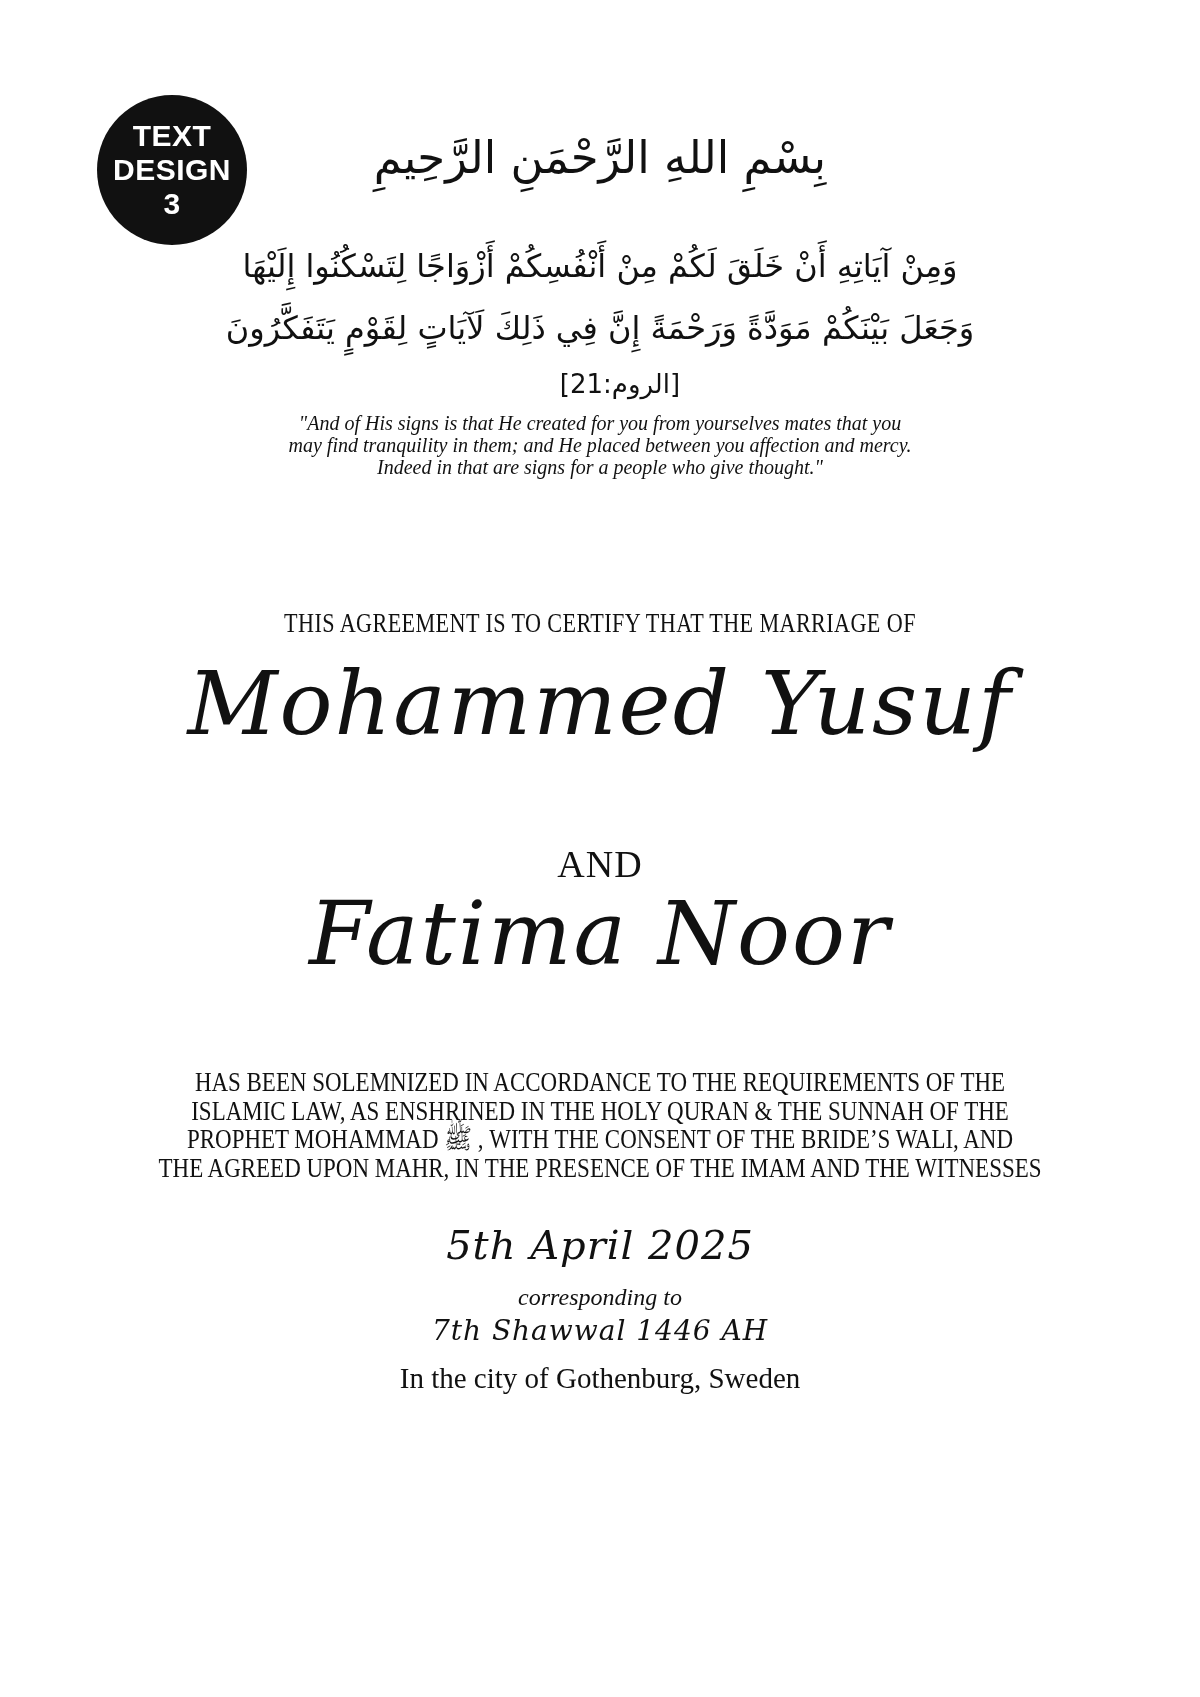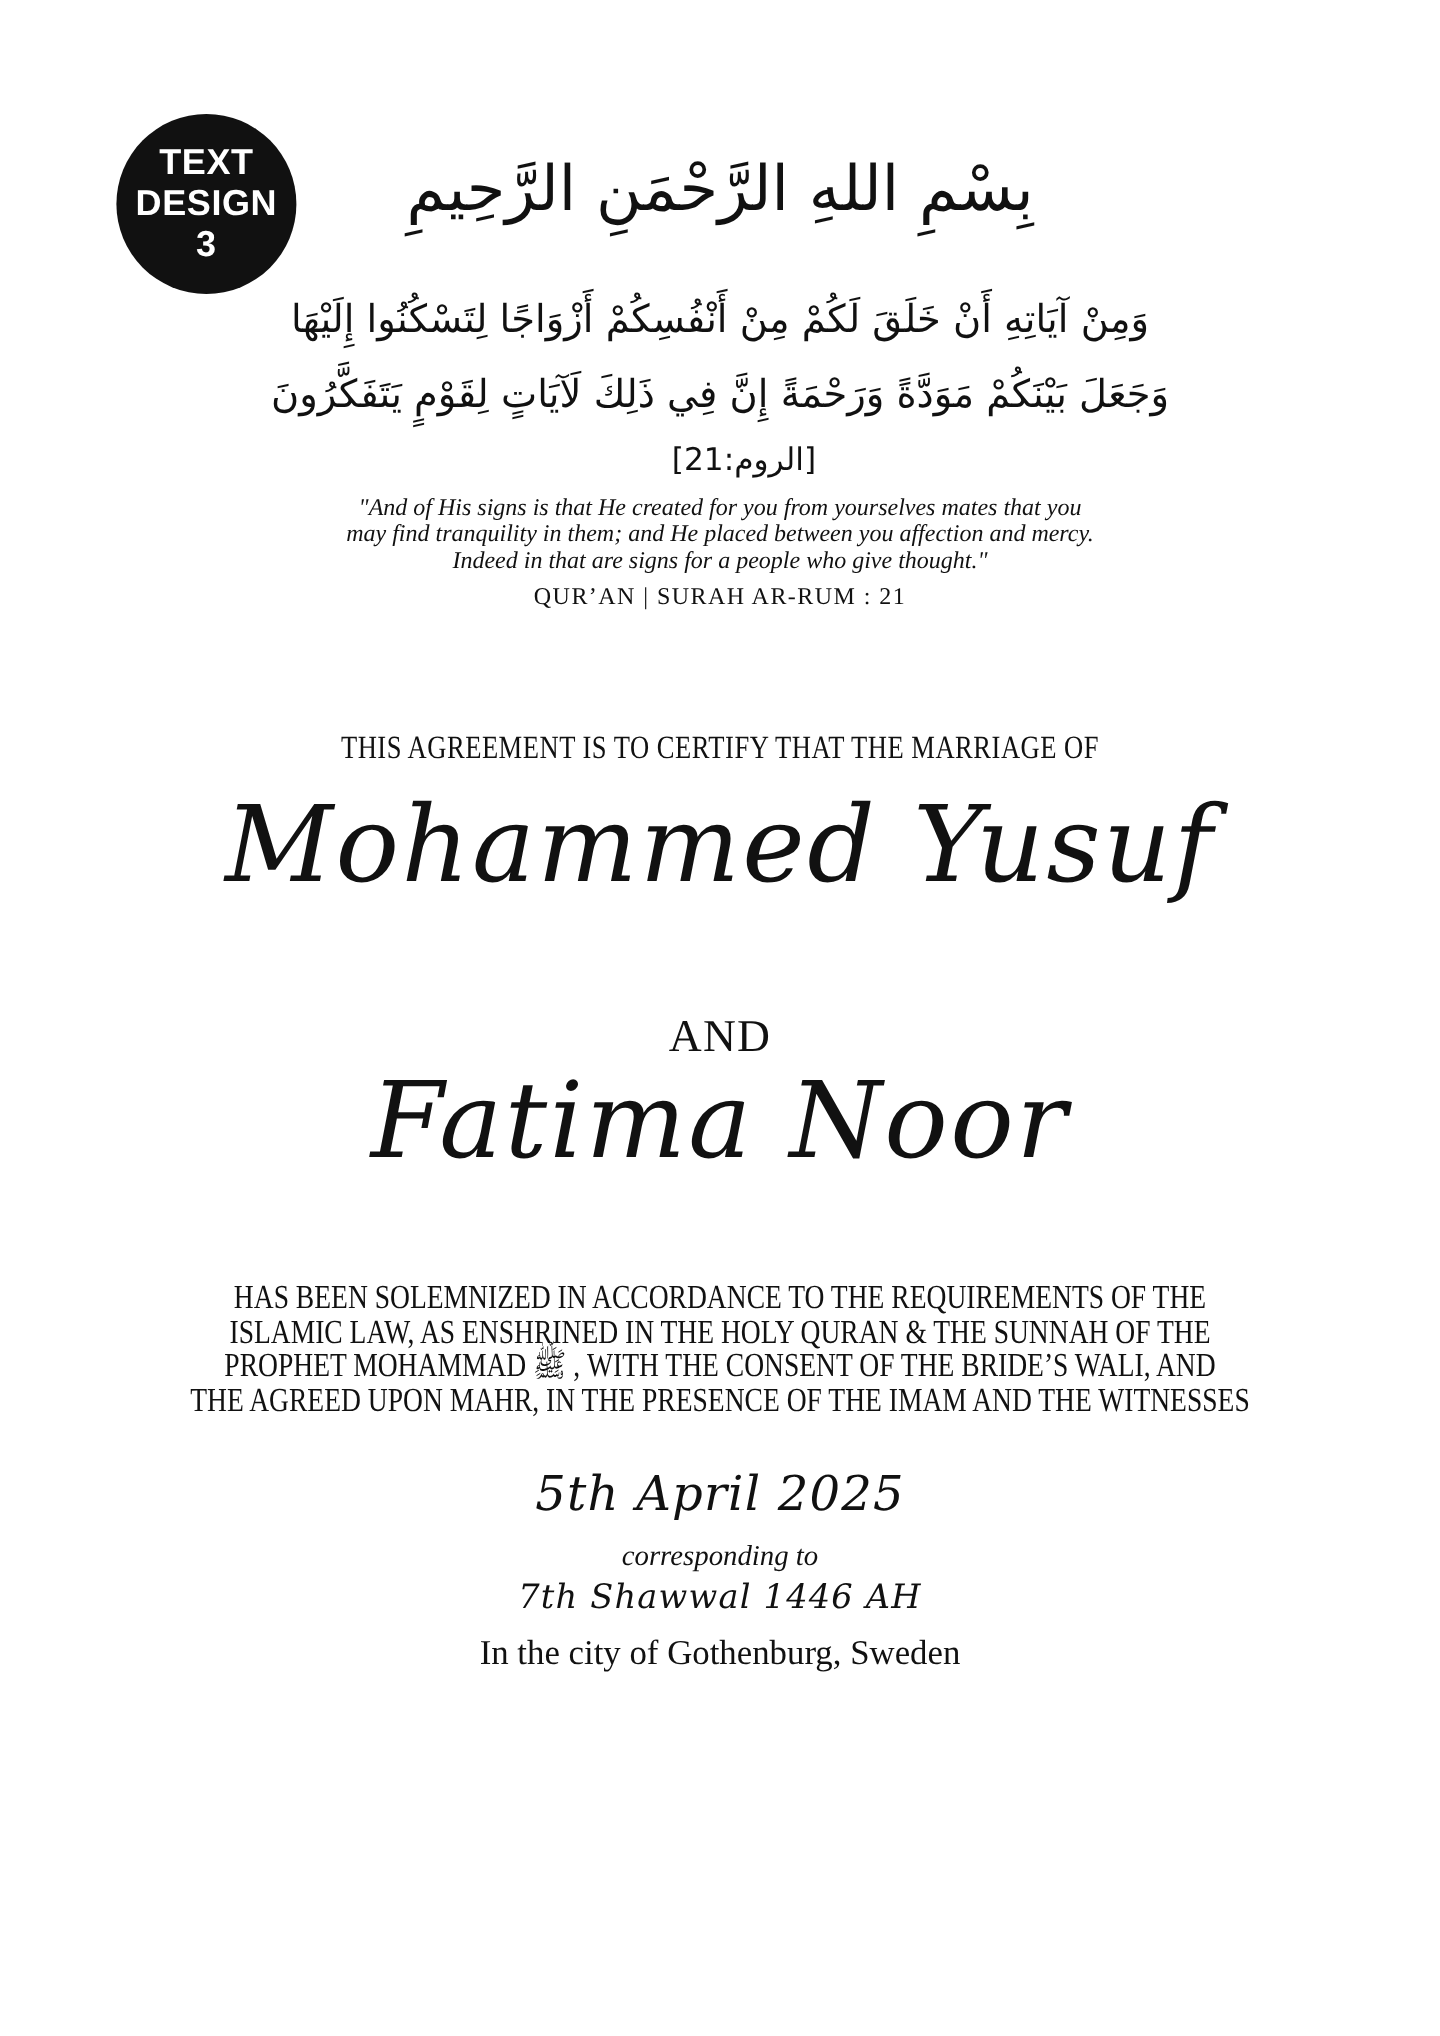--- a/index.html
+++ b/index.html
@@ -29,21 +29,21 @@
     font-family: "Liberation Sans", sans-serif;
     font-weight: bold;
     color: #ffffff;
     font-size: 30px;
     line-height: 34px;
     letter-spacing: 0.5px;
   }
 
   
   .arabic { font-family: "DejaVu Sans", sans-serif; direction: rtl; }
-  .bismillah { top: 108px; font-size: 52px; line-height: 100px; }
+  .bismillah { top: 108px; font-size: 45px; line-height: 100px; }
   .verse-line1 { top: 240px; font-size: 32px; line-height: 52px; text-align: center; }
   .verse-line2 { top: 302px; font-size: 32px; line-height: 52px; }
   .verse-ref { top: 364px; font-size: 26px; line-height: 40px; margin-left: 40px; }
 
   
   .translation {
     top: 412px;
     font-style: italic;
     font-size: 20px;
     line-height: 22px;
@@ -131,21 +131,20 @@
   <div class="abs arabic verse-line2" dir="rtl">وَجَعَلَ بَيْنَكُمْ مَوَدَّةً وَرَحْمَةً إِنَّ فِي ذَلِكَ لَآيَاتٍ لِقَوْمٍ يَتَفَكَّرُونَ</div>
 
   <div class="abs arabic verse-ref" dir="rtl">[الروم:21]</div>
 
   <div class="abs translation">
     <div>"And of His signs is that He created for you from yourselves mates that you</div>
     <div>may find tranquility in them; and He placed between you affection and mercy.</div>
     <div>Indeed in that are signs for a people who give thought."</div>
   </div>
 
-  <div class="abs source">QUR’AN | SURAH AR-RUM : 21</div>
 
   <div class="abs certify">THIS AGREEMENT IS TO CERTIFY THAT THE MARRIAGE OF</div>
 
   <div class="abs script groom-name">Mohammed Yusuf</div>
 
   <div class="abs script bride-name">Fatima Noor</div>
 
   <div class="abs and-word">AND</div>
 
   <div class="abs body-par">

